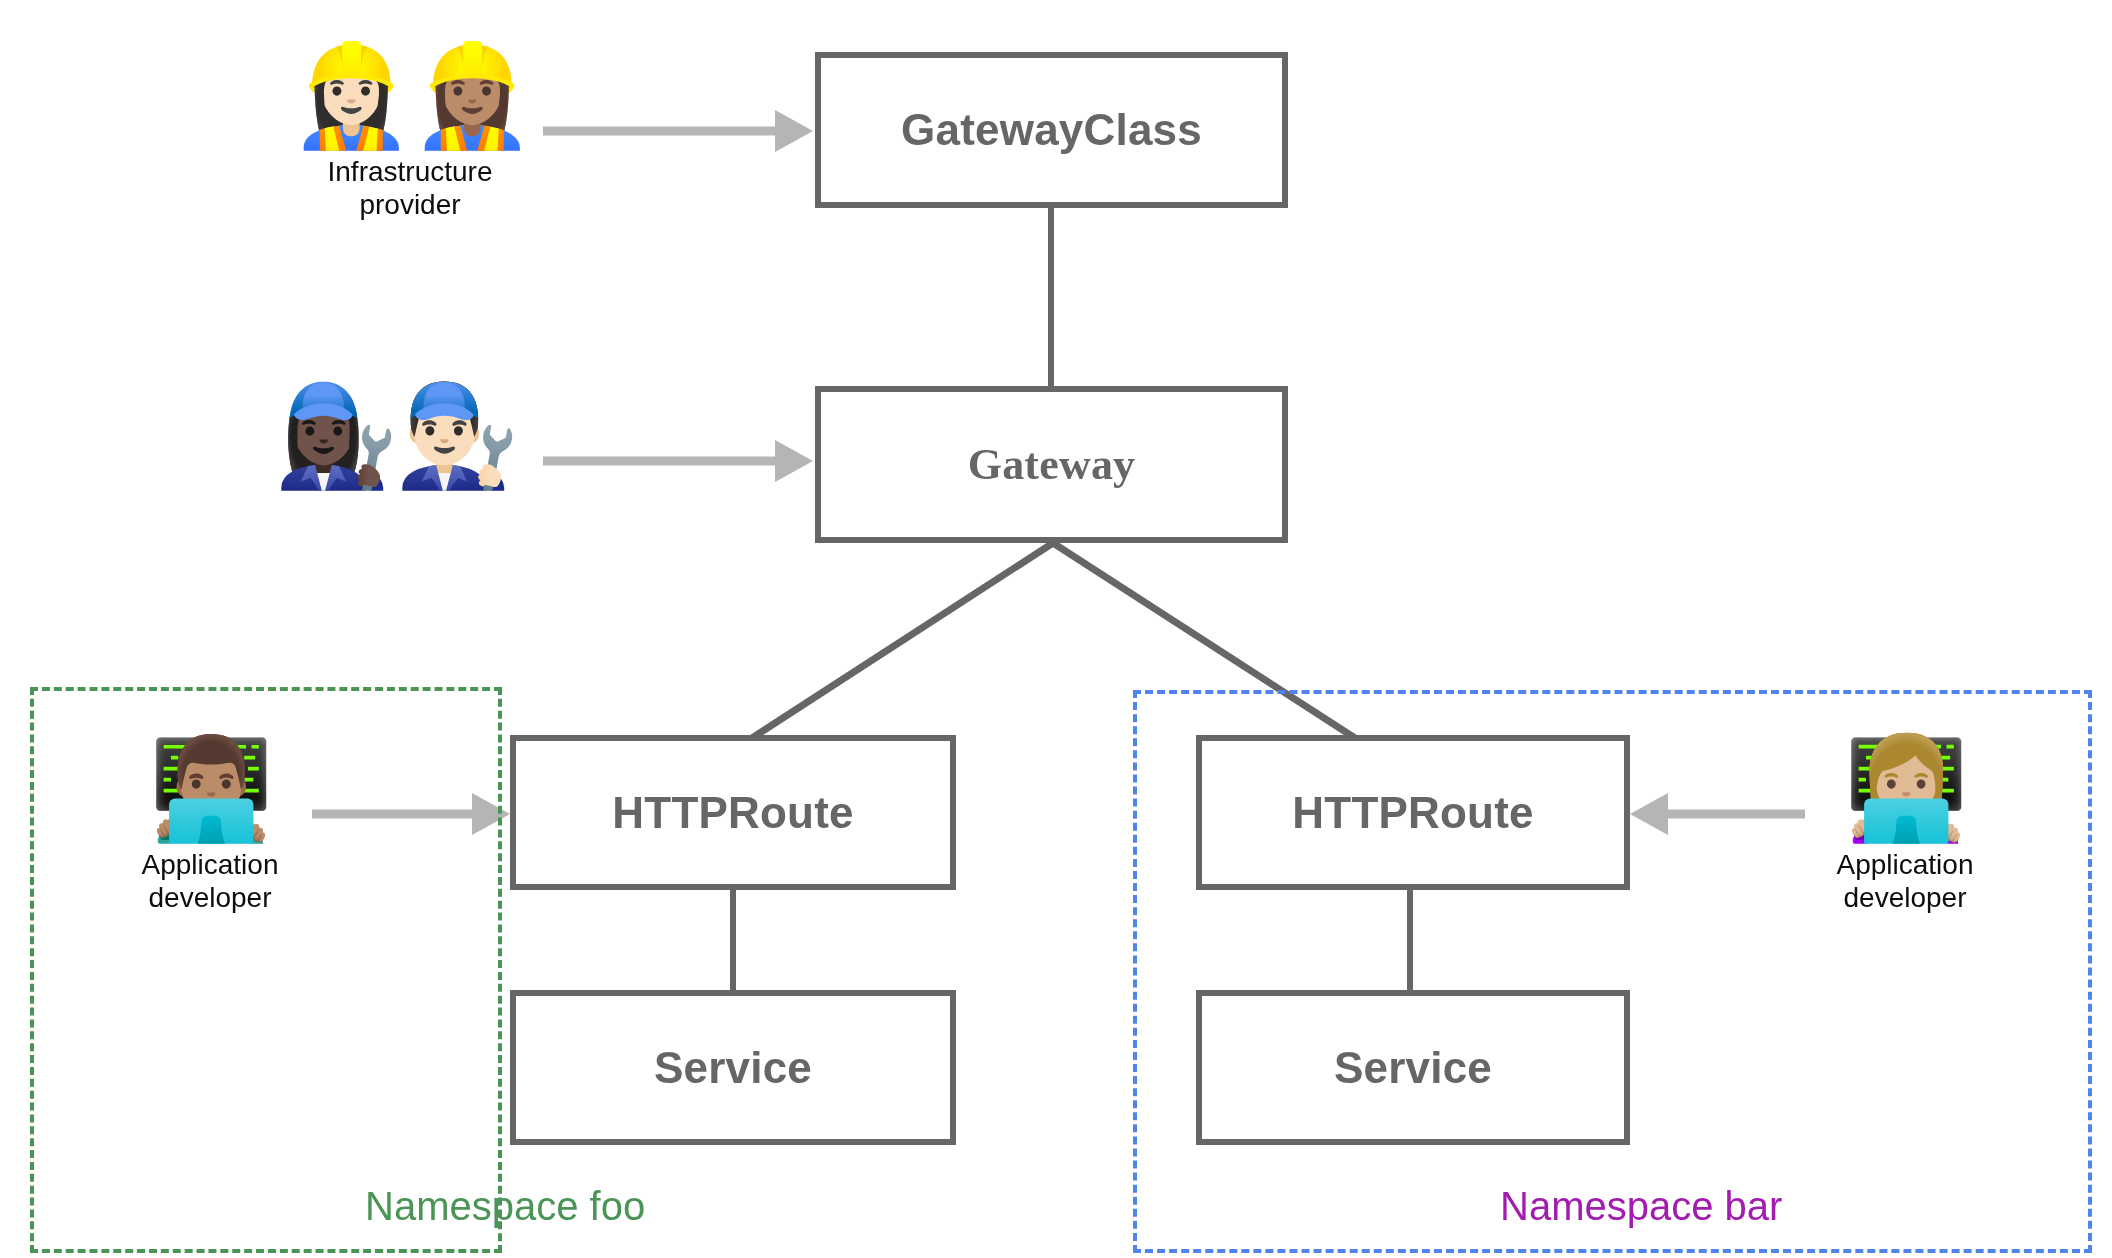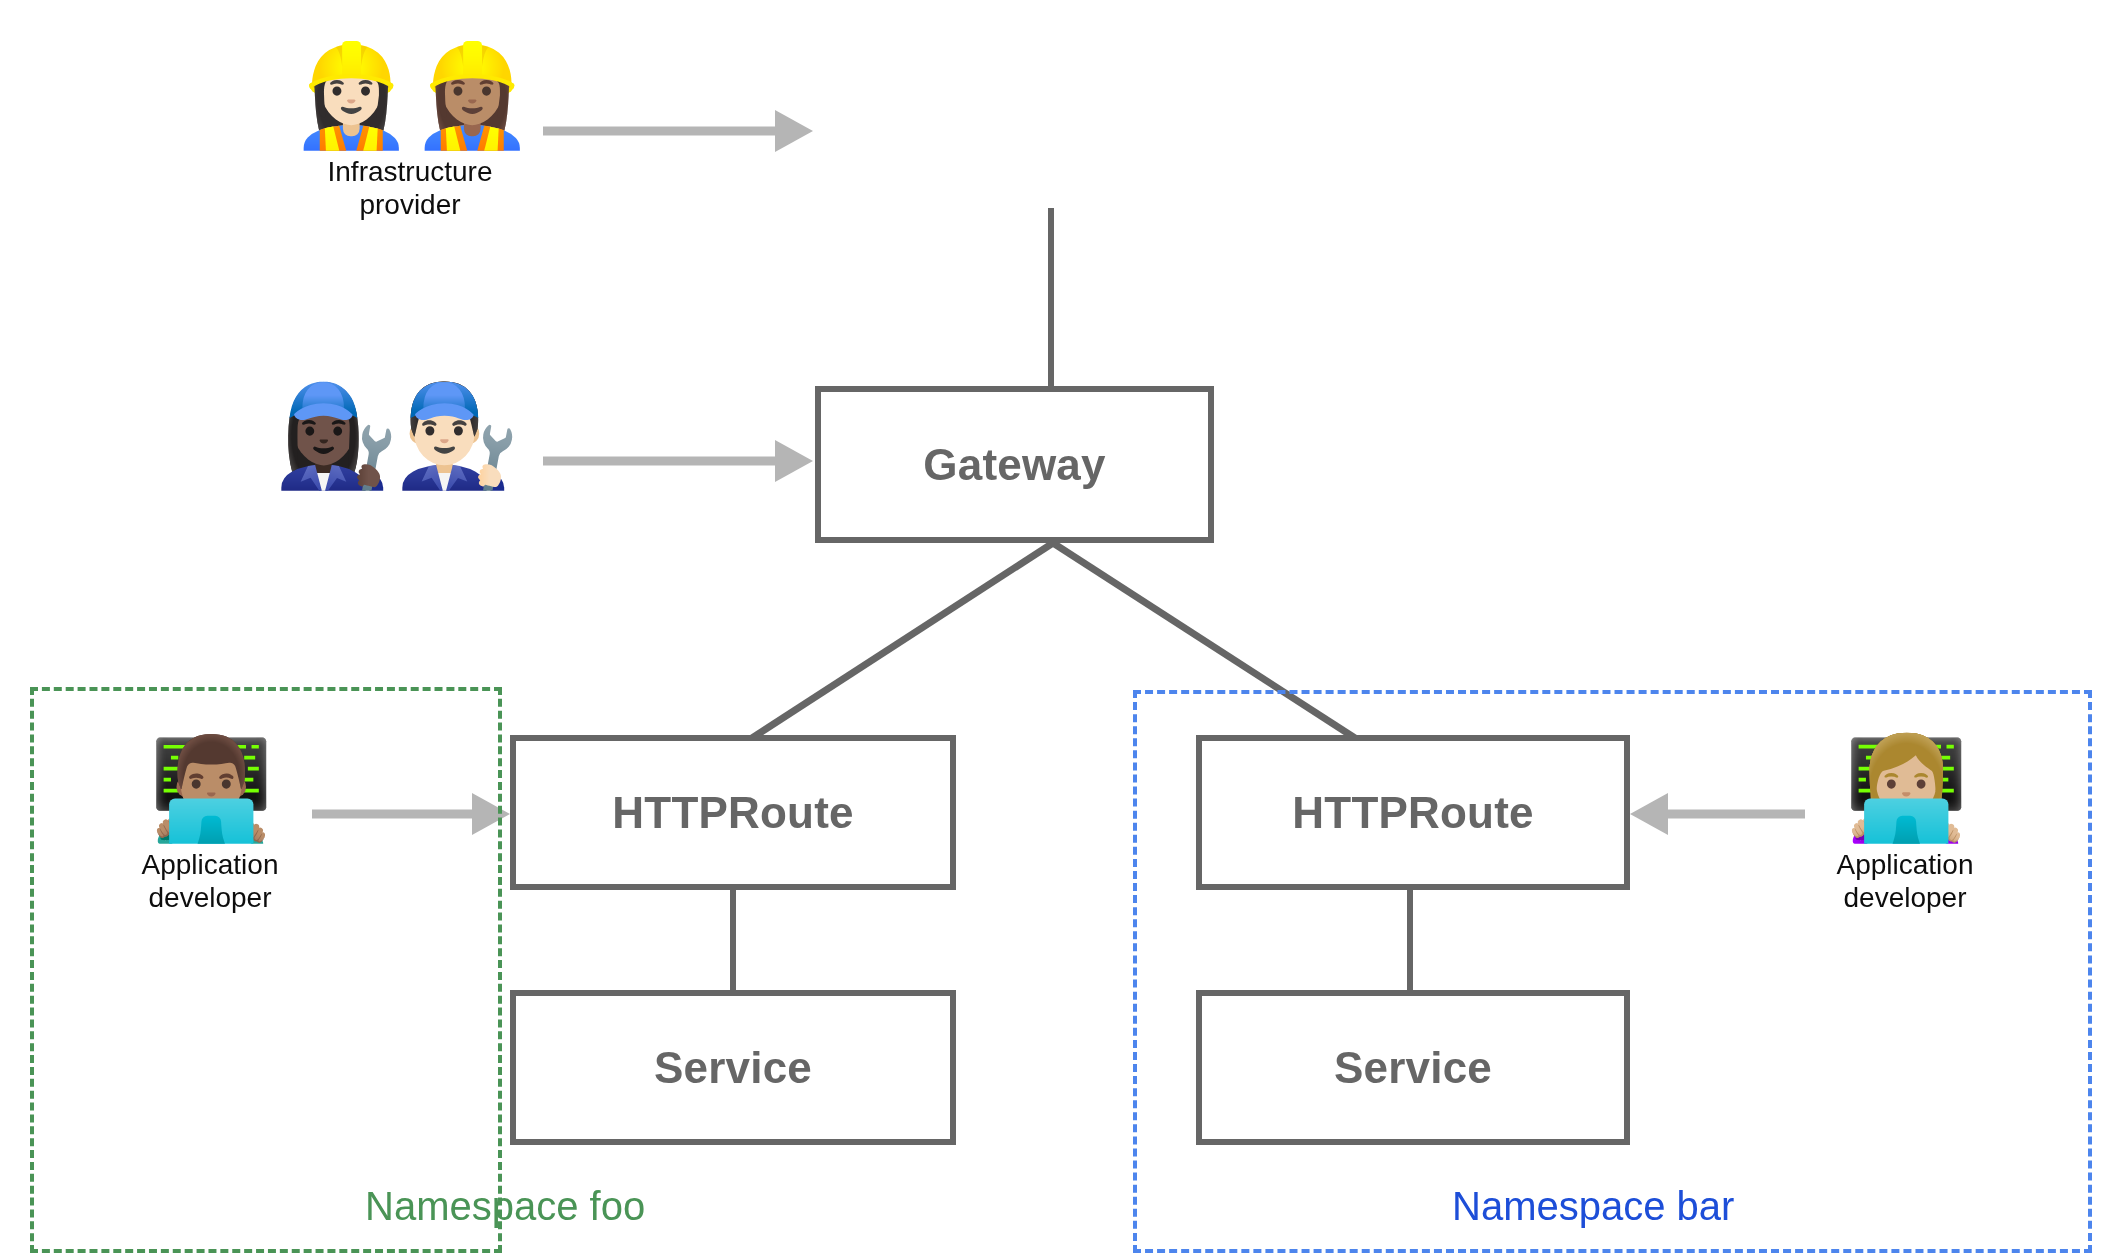--- a/index.html
+++ b/index.html
@@ -72,21 +72,21 @@
   .ns-bar {
     border: 4px dashed #4d85ed;
   }
   .ns-label {
     position: absolute;
     font-size: 40px;
     font-weight: normal;
     white-space: nowrap;
   }
   .ns-label-foo { color: #4a9456; }
-  .ns-label-bar { color: #1d4ed8; }
+  .ns-label-bar { color: #a21caf; margin-left: 48px; }
 </style>
 </head>
 <body>
 
 <div id="canvas">
 
   <svg class="layer-svg" viewBox="0 0 2112 1258">
 
     <line x1="1051" y1="208" x2="1051" y2="386" stroke="#666666" stroke-width="6"></line>
 
@@ -121,22 +121,25 @@
       <polygon points="1630,814 1668,793 1668,835" fill="#b5b5b5"></polygon>
     </g>
   </svg>
 
   <div class="ns-box ns-foo" style="left:30px; top:687px; width:472px; height:566px;"></div>
   <div class="ns-label ns-label-foo" style="left:365px; top:1184px;">Namespace foo</div>
 
   <div class="ns-box ns-bar" style="left:1133px; top:690px; width:959px; height:563px;"></div>
   <div class="ns-label ns-label-bar" style="left:1452px; top:1184px;">Namespace bar</div>
 
+  <div class="node-box" style="left:815px; top:52px; width:473px; height:156px;">
+    <span class="node-label">GatewayClass</span>
+  </div>
 
-  <div class="node-box" style="left:815px; top:386px; width:399px; height:157px;">
+  <div class="node-box" style="left:815px; top:386px; width:473px; height:157px;font-family:Liberation Serif, serif;">
     <span class="node-label">Gateway</span>
   </div>
 
   <div class="node-box" style="left:510px; top:735px; width:446px; height:155px;">
     <span class="node-label">HTTPRoute</span>
   </div>
 
   <div class="node-box" style="left:510px; top:990px; width:446px; height:155px;">
     <span class="node-label">Service</span>
   </div>

